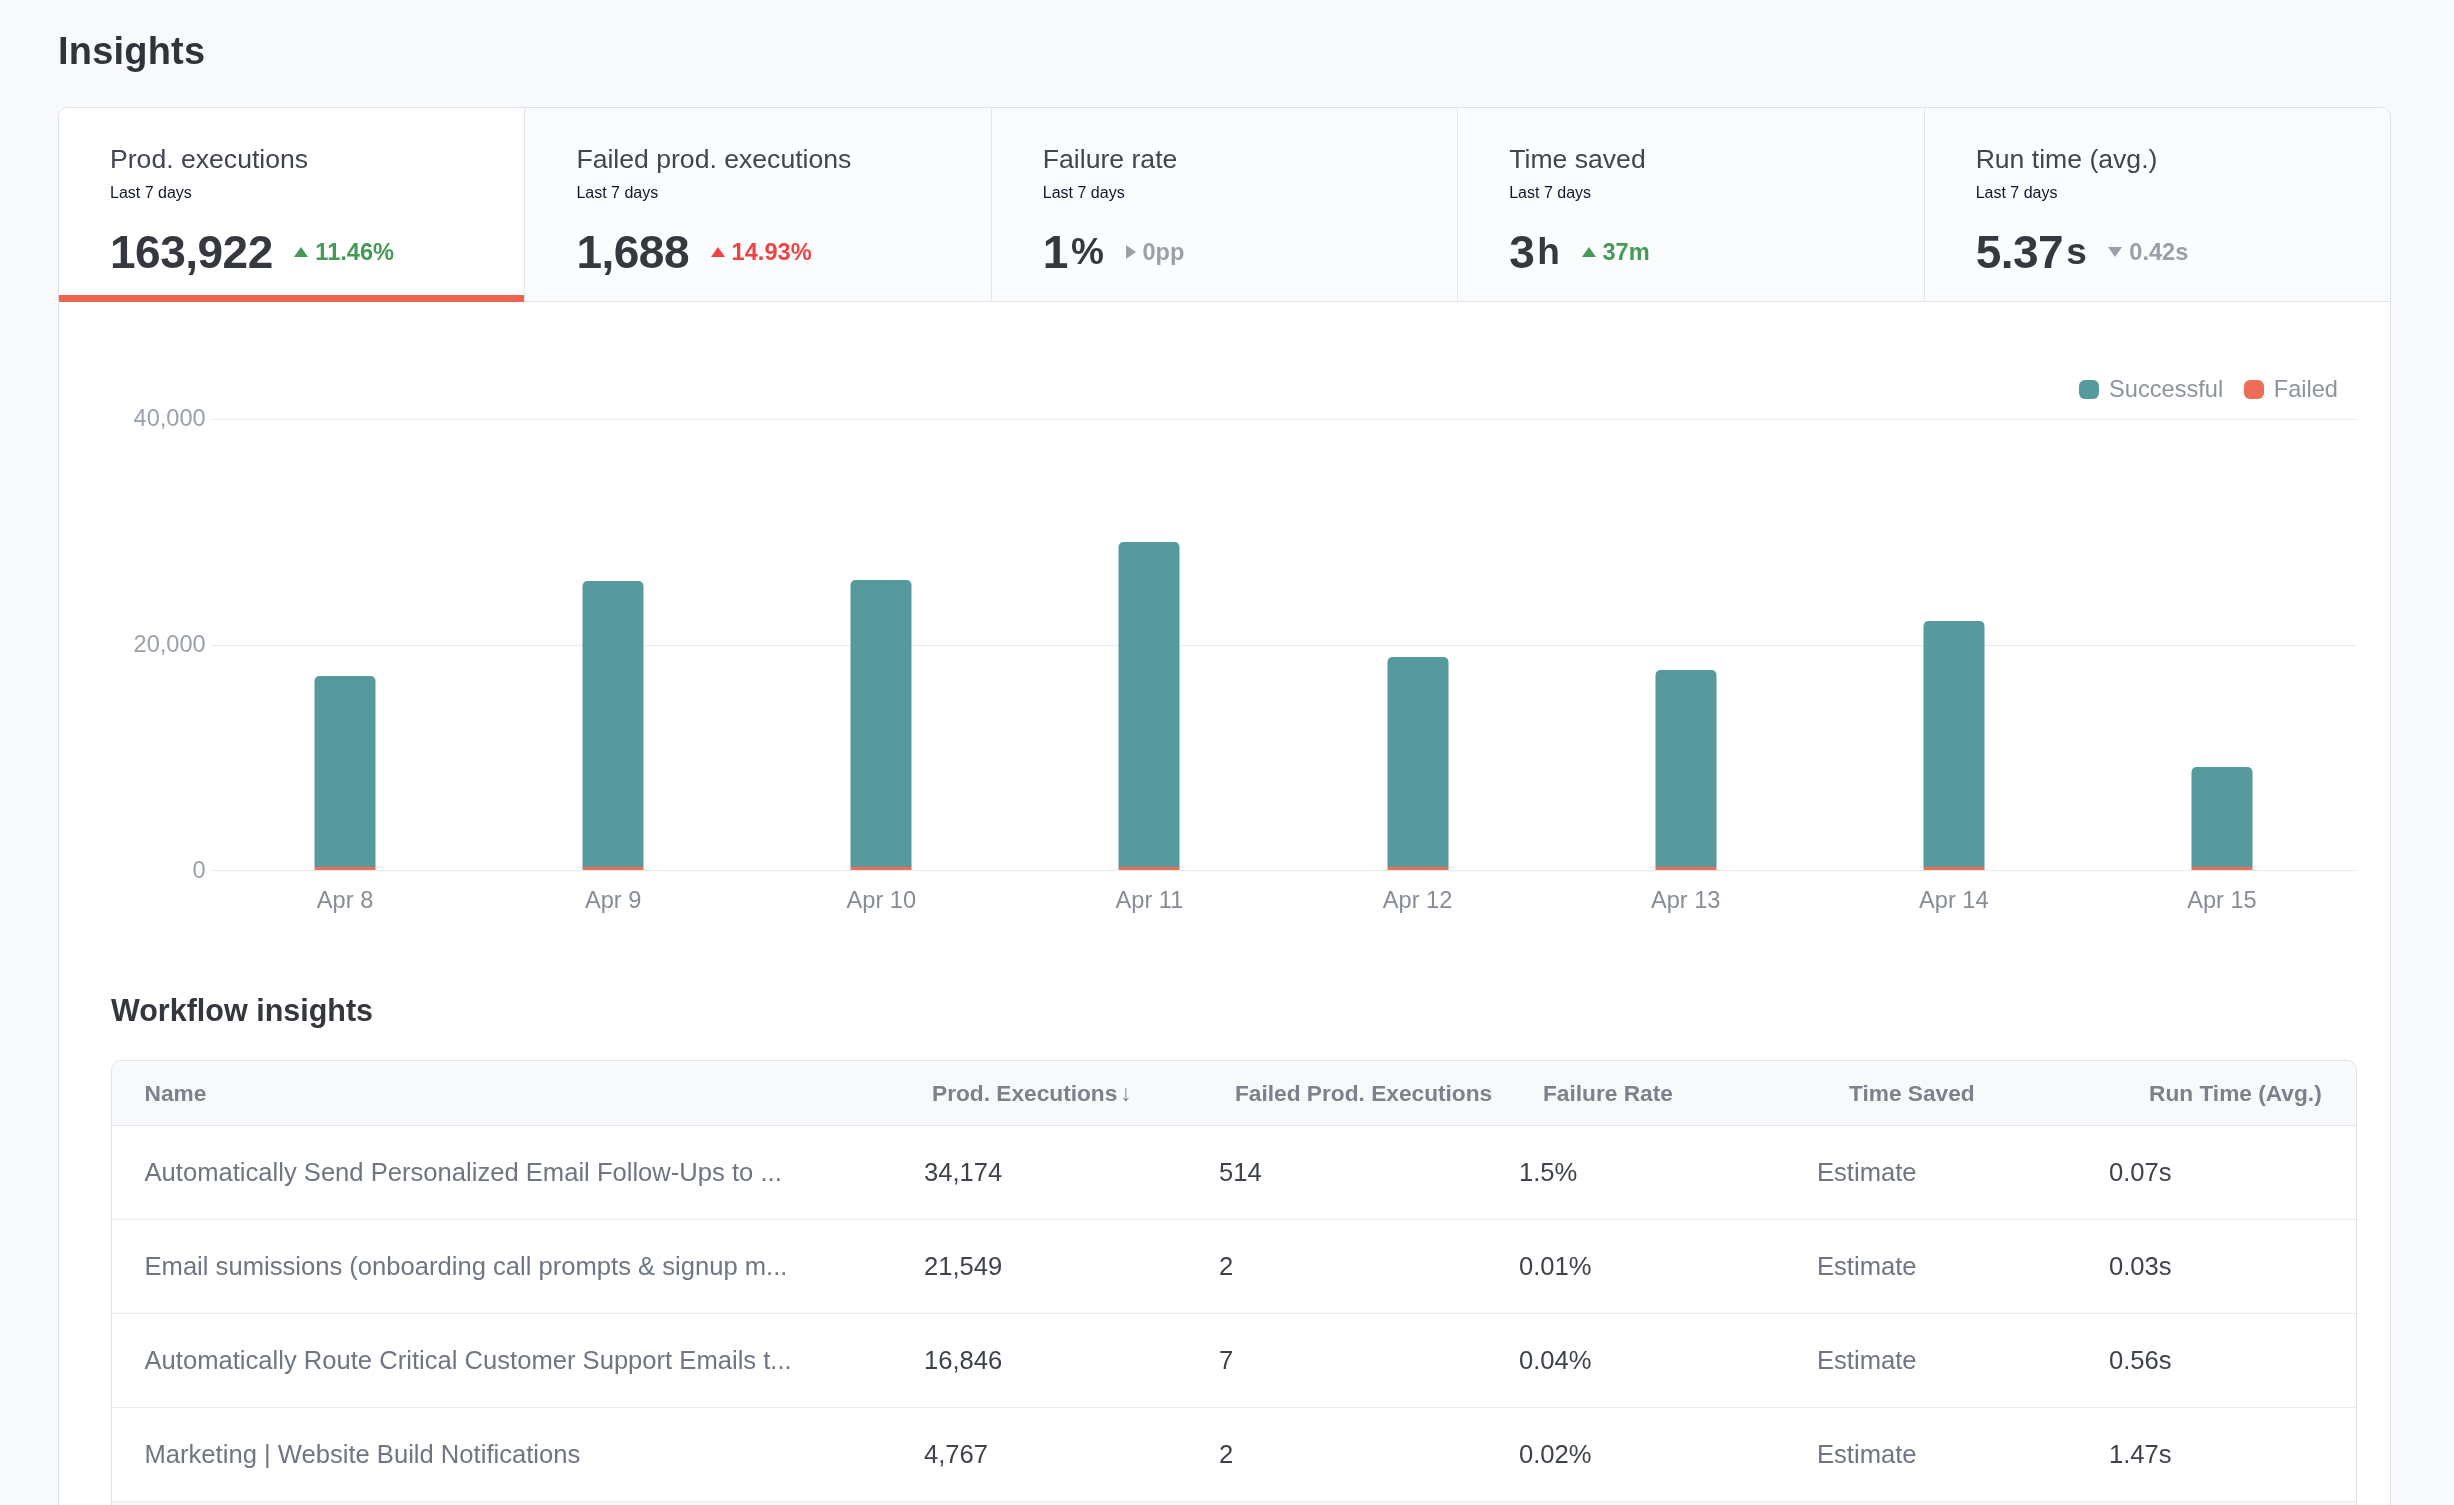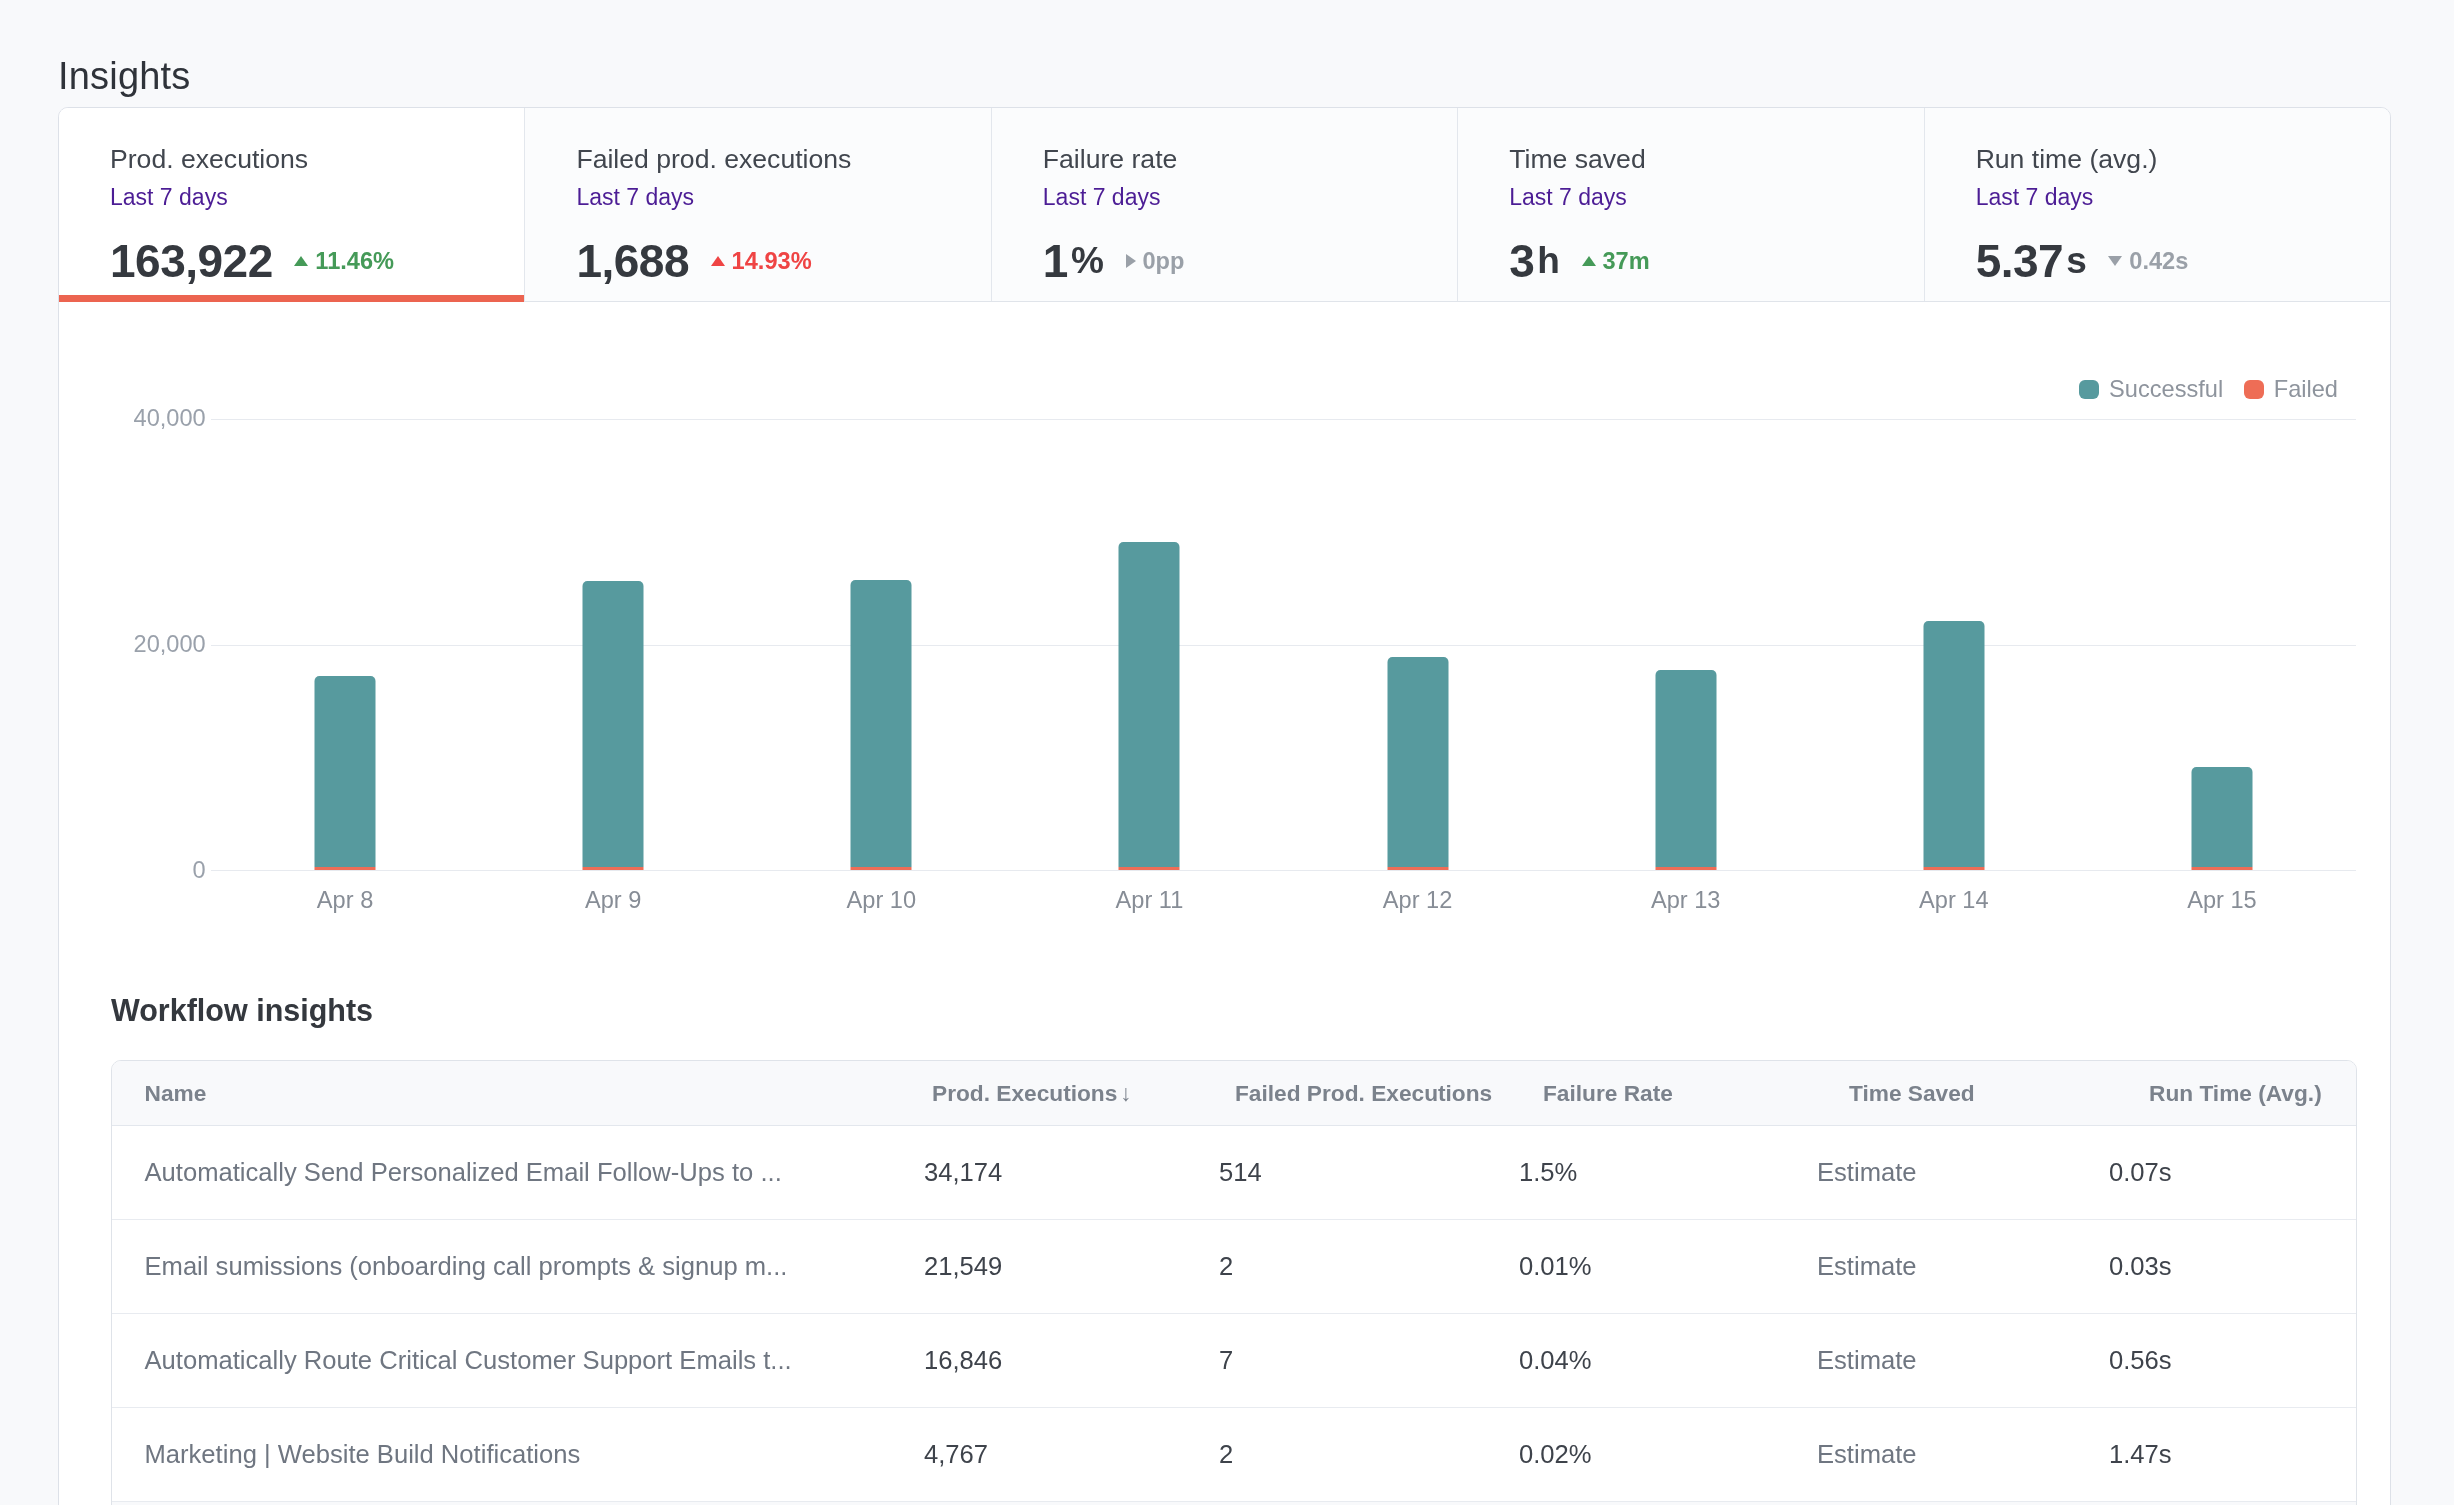--- a/index.html
+++ b/index.html
@@ -5,21 +5,21 @@
   html,body{margin:0;padding:0;}
   body{
     width:2455px;height:1505px;position:relative;overflow:hidden;
     background:#f8f9fb;
     font-family:"Liberation Sans", sans-serif;
     -webkit-font-smoothing:antialiased;
   }
   
   .page-title{
     position:absolute;left:58px;top:29.6px;
-    font-size:38px;font-weight:400;color:#2f333a;letter-spacing:0.2px;margin-top:25px;
+    font-size:38px;font-weight:700;color:#2f333a;letter-spacing:0.2px;
   }
   
   .panel{
     position:absolute;left:58px;top:107px;width:2333px;height:1458px;
     background:#ffffff;border:1px solid #dde1e8;border-radius:9.9px;
     box-sizing:border-box;
   }
   
   .tabs{display:flex;height:193px;border-bottom:1px solid #e0e4ea;}
   .tab{
@@ -28,21 +28,21 @@
     padding:36px 0 0 51px;cursor:pointer;
   }
   .tab:first-child{border-top-left-radius:8.9px;}
   .tab:last-child{border-right:none;border-top-right-radius:8.9px;}
   .tab.active{background:#ffffff;}
   .tab .active-bar{
     position:absolute;left:0;right:0;bottom:-1px;height:6.9px;display:none;
   }
   .tab.active .active-bar{display:block;}
   .tab-title{font-size:26.6px;font-weight:500;color:#41464e;margin-bottom:8.9px;}
-  .tab-period{font-size:23px;font-weight:400;color:#4c1d95;}
+  .tab-period{font-size:16px;font-weight:400;color:#0f172a;}
   .tab-value-row{margin-top:23.6px;display:flex;align-items:center;}
   .tab-value{font-size:46px;font-weight:700;color:#35393f;letter-spacing:-0.5px;}
   .tab-unit{font-size:37px;font-weight:700;color:#35393f;margin-left:3px;}
   .delta{display:inline-flex;align-items:center;margin-left:21.7px;font-size:23.6px;font-weight:700;gap:6.9px;}
   .tone-positive{color:#459a58;}
   .tone-negative{color:#ef4444;}
   .tone-neutral{color:#9aa0a8;}
   .tri{width:0;height:0;display:inline-block;}
   .tri-up{border-left:7.9px solid transparent;border-right:7.9px solid transparent;border-bottom:10.8px solid currentColor;}
   .tri-down{border-left:7.9px solid transparent;border-right:7.9px solid transparent;border-top:10.8px solid currentColor;}

